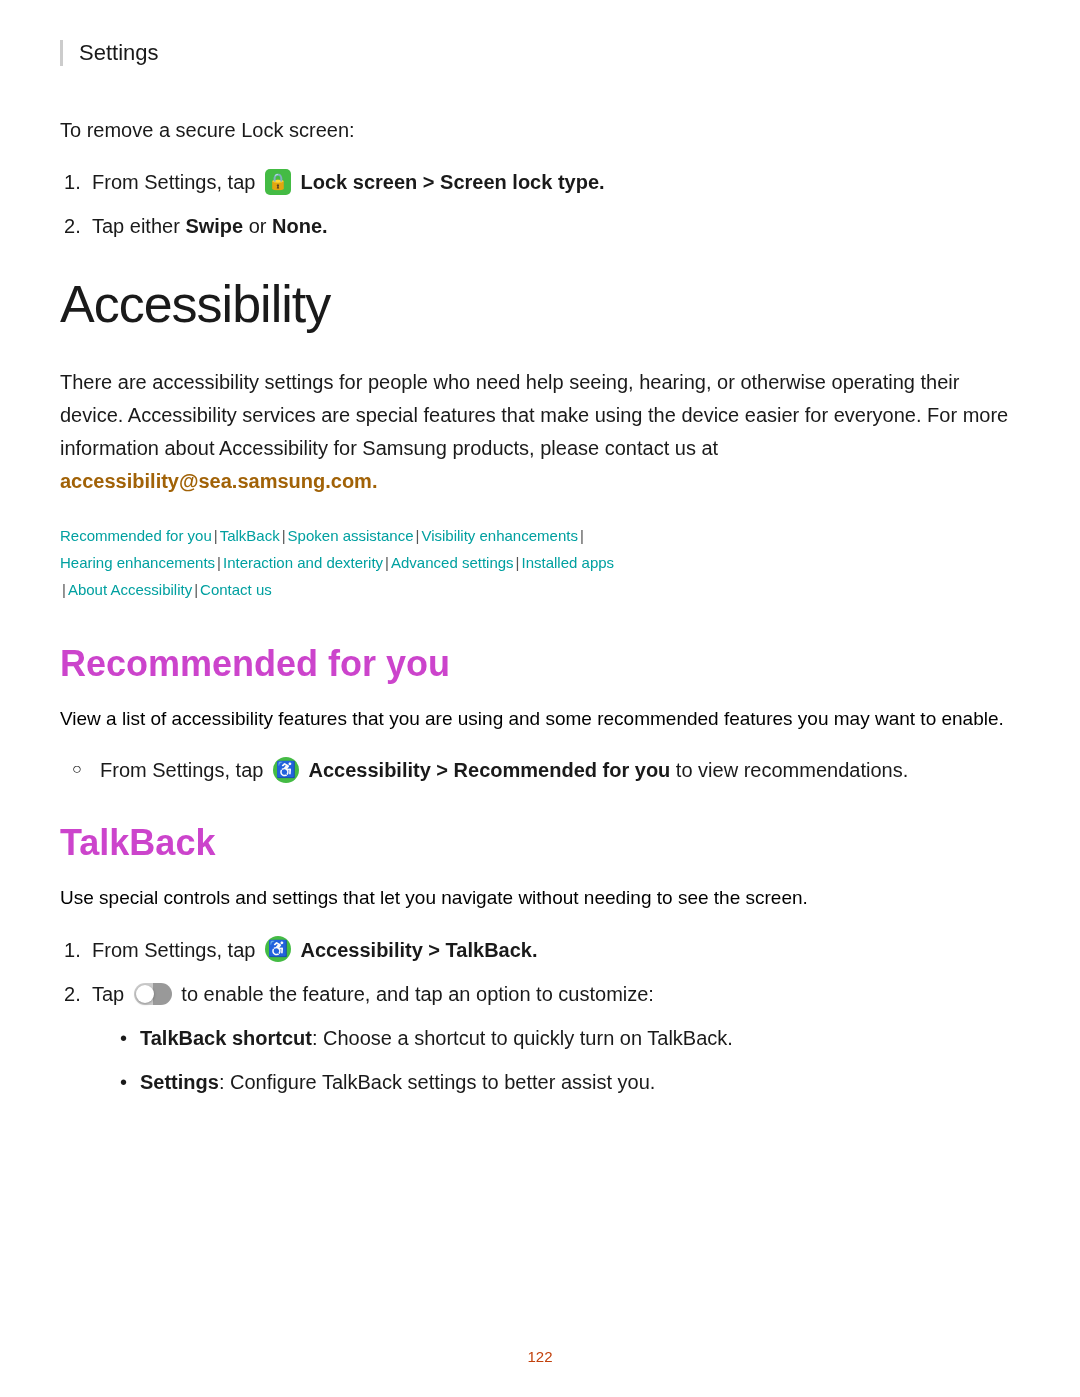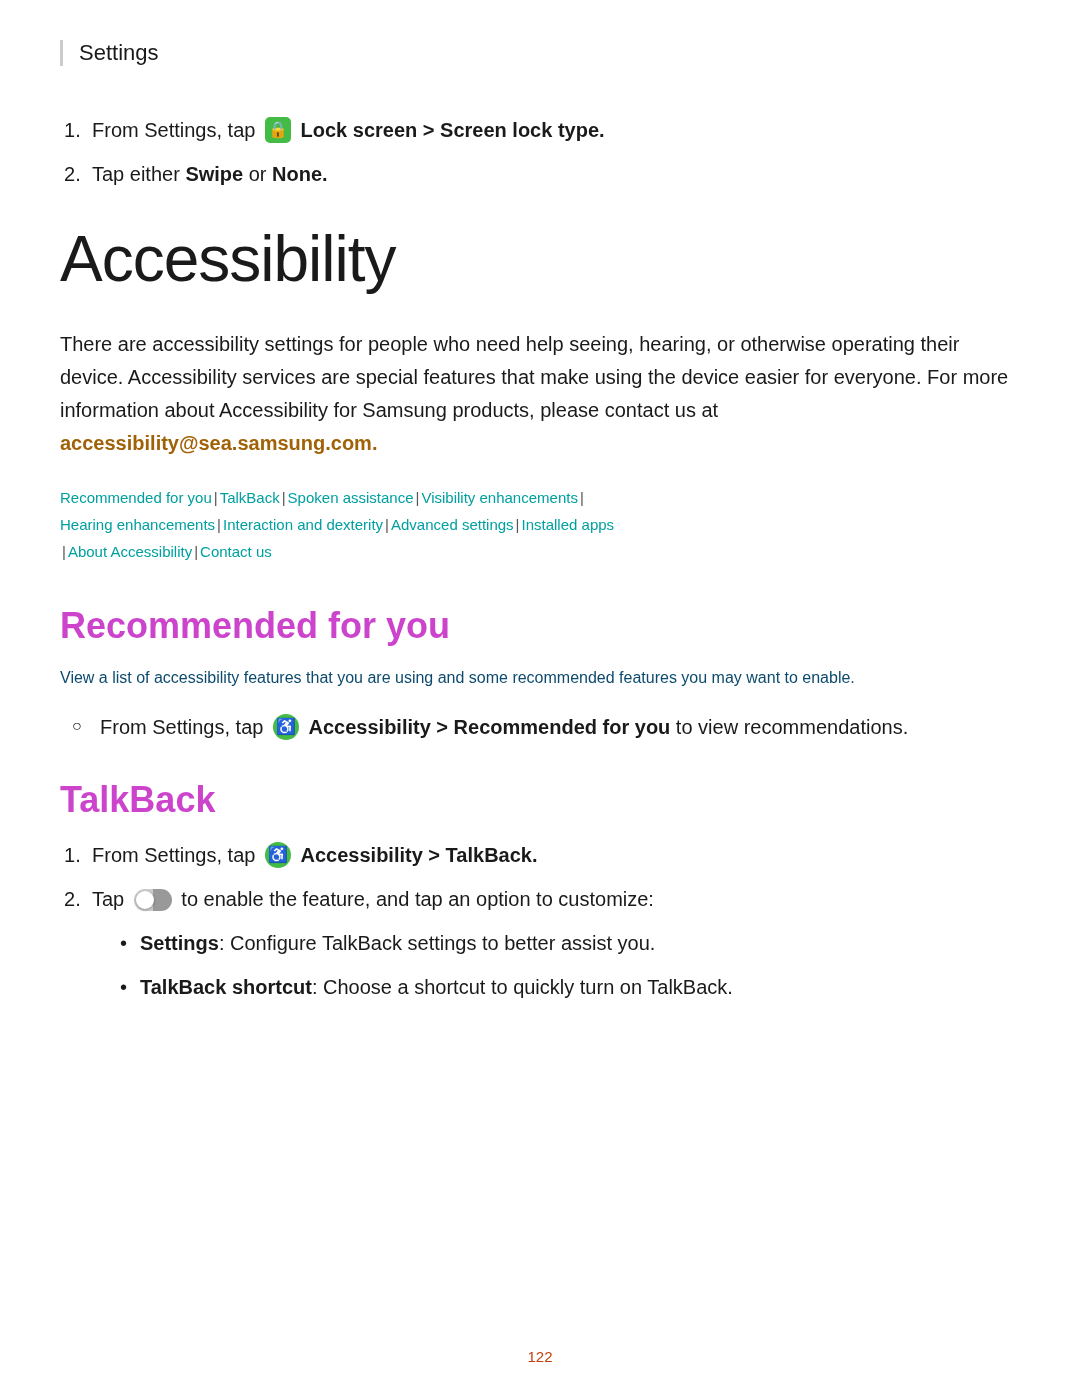--- a/index.html
+++ b/index.html
@@ -59,21 +59,21 @@
       position: relative;
     }
 
     .ordered-list li::before {
       content: counter(list-counter) ".";
       position: absolute;
       left: -28px;
     }
 
     .page-title {
-      font-size: 64px;
+      font-size: 52px;
       font-weight: 300;
       color: #1a1a1a;
       font-family: Arial, sans-serif;
       margin-bottom: 32px;
       margin-top: 4px;
       letter-spacing: -1px;
     }
 
     .description-para {
       font-size: 20px;
@@ -108,24 +108,24 @@
     .section-heading {
       font-size: 36px;
       font-weight: 600;
       color: #cc44cc;
       font-family: Arial, sans-serif;
       margin-bottom: 18px;
       margin-top: 8px;
     }
 
     .section-desc {
-      font-size: 16px;
+      font-size: 19px;
       line-height: 1.65;
       font-family: Arial, sans-serif;
-      color: #0c4a6e;
+      color: #000000;
       margin-bottom: 20px;
     }
 
     .circle-list {
       list-style: none;
       padding-left: 40px;
       margin-bottom: 36px;
     }
 
     .circle-list li {
@@ -248,20 +248,21 @@
     }
   </style>
 </head>
 <body>
 
 <div class="header-bar">
   <span class="header-title">Settings</span>
 </div>
 
 <div class="intro-section">
+  <p class="intro-text">To remove a secure Lock screen:</p>
   <ol class="ordered-list">
     <li>
       From Settings, tap
       <span class="icon-lock"></span>
       <span><span class="bold">Lock screen &gt; Screen lock type.</span></span>
     </li>
     <li>
       Tap either <span class="bold">Swipe</span> or <span class="bold">None.</span>
     </li>
   </ol>
@@ -286,33 +287,34 @@
     <li>
       From Settings, tap
       <span class="icon-accessibility">♿</span>
       <span class="bold">Accessibility &gt; Recommended for you</span> to view recommendations.
     </li>
   </ul>
 </div>
 
 <div class="section-block">
   <h2 class="section-heading">TalkBack</h2>
+  <p class="section-desc">Use special controls and settings that let you navigate without needing to see the screen.</p>
   <ol class="ordered-list">
     <li>
       From Settings, tap
       <span class="icon-accessibility">♿</span>
       <span class="bold">Accessibility &gt; TalkBack.</span>
     </li>
     <li>
       Tap <span class="toggle-icon"></span> to enable the feature, and tap an option to customize:
       <ul class="bullet-list" style="margin-top: 12px;">
         <li>
+          <span class="bold">TalkBack shortcut</span>: Choose a shortcut to quickly turn on TalkBack.
+        </li>
+        <li>
           <span class="bold">Settings</span>: Configure TalkBack settings to better assist you.
         </li>
-        <li>
-          <span class="bold">TalkBack shortcut</span>: Choose a shortcut to quickly turn on TalkBack.
-        </li>
       </ul>
     </li>
   </ol>
 </div>
 
 <div class="page-number">122</div>
 
 </body></html>

